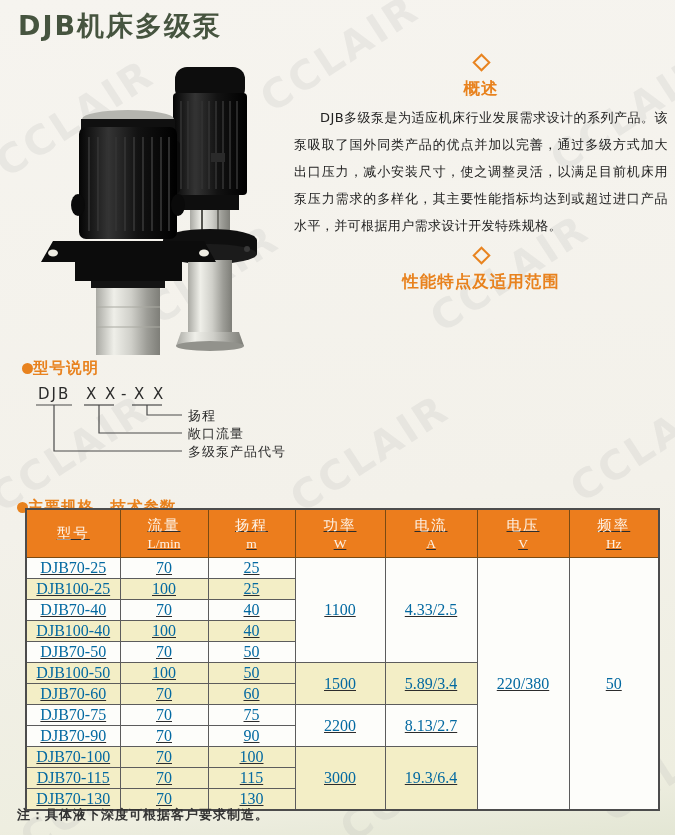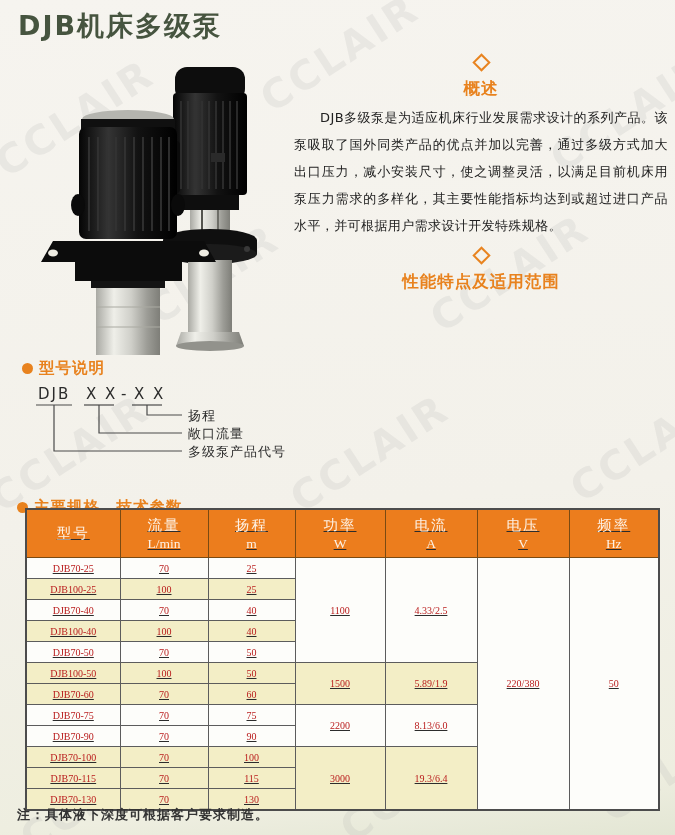--- a/index.html
+++ b/index.html
@@ -20,39 +20,39 @@
   
   .rightcol{position:absolute;left:294px;top:56px;width:374px;}
   .sec-head{display:flex;align-items:center;gap:9px;margin:0 0 4px 0;flex-direction:column;}
   .diamond{width:9px;height:9px;border:2px solid #e8831f;transform:rotate(45deg);
            display:inline-block;flex:0 0 auto;background:transparent;}
   .sec-title{font-size:16.5px;font-weight:bold;color:#e8821e;letter-spacing:1px;}
   .body-p{margin:2px 0 10px 0;font-size:13px;line-height:27px;text-align:justify;
           text-indent:2em;color:#212121;letter-spacing:0.4px;}
   
   .model-sec{position:absolute;left:22px;top:358px;width:290px;}
-  .bullet-head{display:flex;align-items:center;gap:6px;margin-bottom:2px;}
+  .bullet-head{display:flex;align-items:center;margin-bottom:2px;}
   .bullet{width:11px;height:11px;border-radius:50%;background:#e8821e;display:inline-block;flex:0 0 auto;}
   .bullet-title{font-size:15.5px;font-weight:bold;color:#e8821e;letter-spacing:1px;}
   .legend-svg text{font-family:"DejaVu Sans",sans-serif;fill:#2b2b2b;}
   .legend-svg .code{font-size:15px;letter-spacing:2px;}
   .legend-svg .lbl{font-size:13px;letter-spacing:1px;}
   
   .specs-head{position:absolute;left:17px;top:480px;margin-top:17px;}
   
   table.spec{position:absolute;left:25px;top:508px;width:633px;border-collapse:collapse;
              table-layout:fixed;border:2px solid #4c4c4c;text-decoration:underline;}
   table.spec th,table.spec td{border:1px solid #5c5c5c;text-align:center;vertical-align:middle;
              font-family:"Liberation Serif","DejaVu Serif",serif;padding:0;}
   table.spec thead th{background:#ec7d1d;color:#fdf2e6;height:47px;font-weight:normal;
              border-color:#7a4a12;}
   .hdr-cn{display:block;font-size:14.5px;letter-spacing:2px;line-height:19px;}
   .hdr-unit{display:block;font-size:13.5px;line-height:17px;}
   .hdr-unit:empty{display:none;}
-  table.spec tbody td{height:20px;font-size:10px;color:#b91c1c;background:#fdfdfa;text-align:center;}
+  table.spec tbody td{height:20px;font-size:16px;color:#0369a1;background:#fdfdfa;text-align:center;}
   table.spec tbody td.cream{background:#f3eec6;margin-left:26px;}
   
   .note{position:absolute;left:17px;top:806px;font-size:13px;font-weight:600;color:#333;
         letter-spacing:1px;}
 </style>
 </head>
 <body>
 
 <div class="page">
 
@@ -274,33 +274,33 @@
         <tr>
           <td>DJB70-50</td>
           <td>70</td>
           <td>50</td>
         </tr>
         <tr>
           <td class="cream">DJB100-50</td>
           <td class="cream">100</td>
           <td class="cream">50</td>
           <td class="cream" rowspan="2">1500</td>
-          <td class="cream" rowspan="2">5.89/1.9</td>
+          <td class="cream" rowspan="2">5.89/3.4</td>
         </tr>
         <tr>
           <td class="cream">DJB70-60</td>
           <td class="cream">70</td>
           <td class="cream">60</td>
         </tr>
         <tr>
           <td>DJB70-75</td>
           <td>70</td>
           <td>75</td>
           <td rowspan="2">2200</td>
-          <td rowspan="2">8.13/6.0</td>
+          <td rowspan="2">8.13/2.7</td>
         </tr>
         <tr>
           <td>DJB70-90</td>
           <td>70</td>
           <td>90</td>
         </tr>
         <tr>
           <td class="cream">DJB70-100</td>
           <td class="cream">70</td>
           <td class="cream">100</td>

